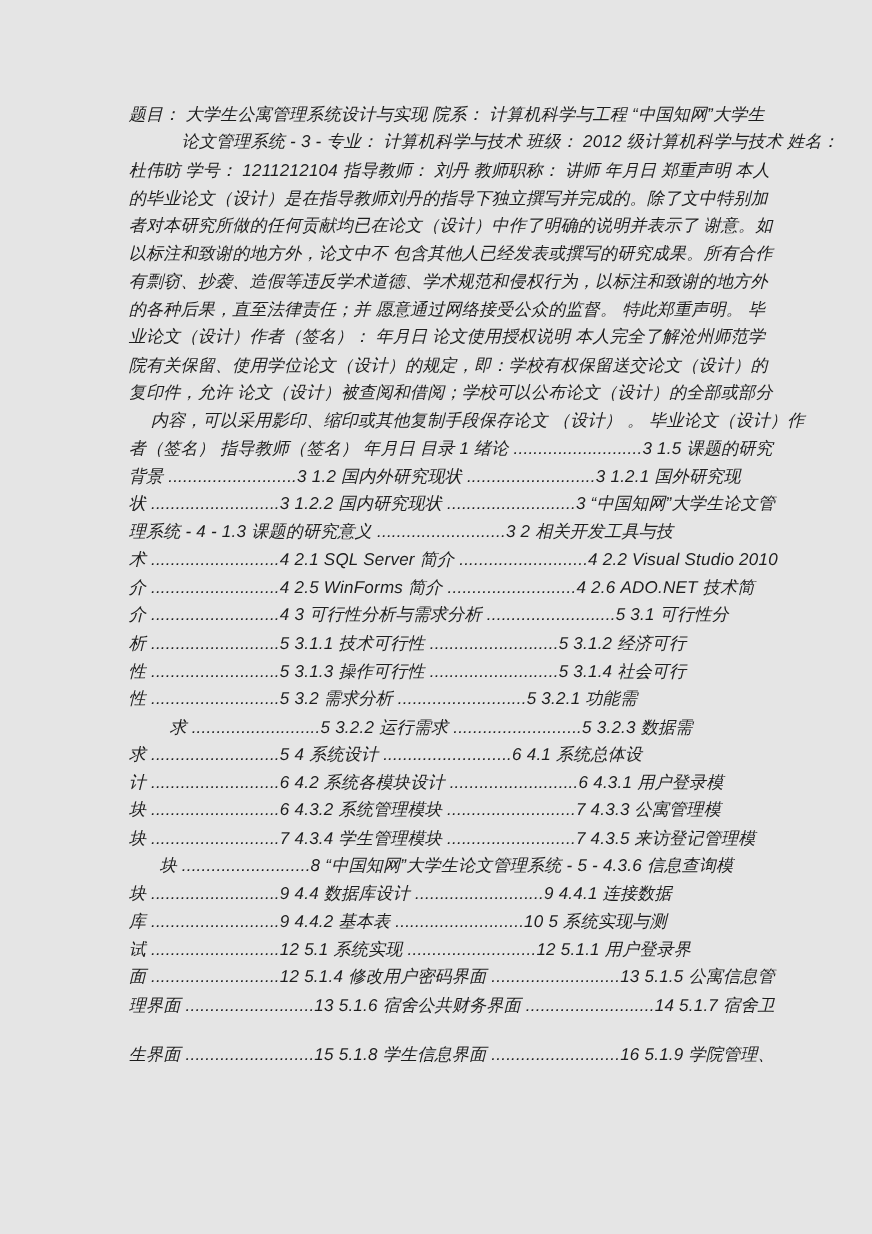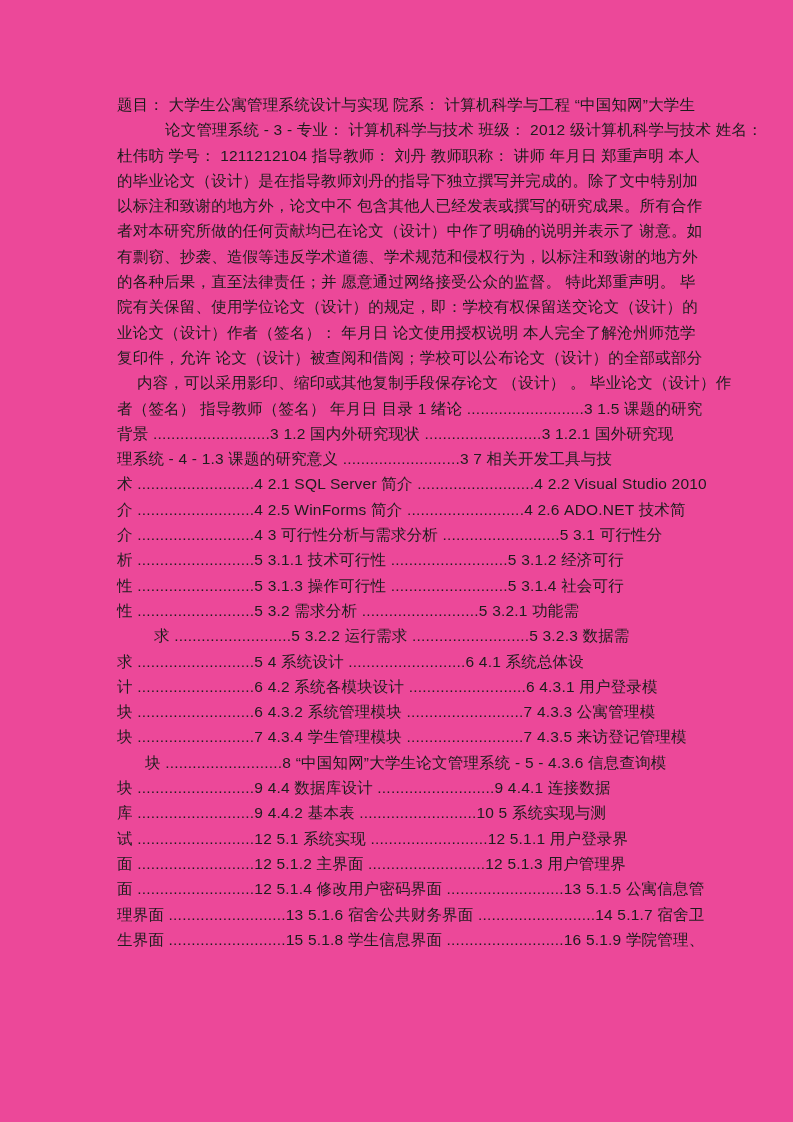--- a/index.html
+++ b/index.html
@@ -12,21 +12,22 @@
     background: #ffffff;
     position: relative;
     overflow: hidden;
   }
   .doc-page {
     position: absolute;
     left: 0;
     top: 0;
     width: 793px;
     height: 1122px;
-    background: #ec4899;
+    background: #e5e5e5;
+    font-style: italic;
   }
   .text-block {
     position: absolute;
     left: 117px;
     top: 92px;
     width: 580px;
   }
   .line {
     font-family: "Liberation Sans", "DejaVu Sans", sans-serif;
     font-size: 15.5px;
@@ -38,44 +39,44 @@
 </style>
 </head>
 <body style="background: rgb(255, 255, 255);">
 
 <div class="doc-page">
   <div class="text-block">
       <div class="line" style="color: rgb(29, 29, 29);">题目： 大学生公寓管理系统设计与实现 院系： 计算机科学与工程 “中国知网”大学生</div>
       <div class="line" style="color: rgb(29, 29, 29); margin-left: 48px;">论文管理系统 - 3 - 专业： 计算机科学与技术 班级： 2012 级计算机科学与技术 姓名：</div>
       <div class="line" style="color: rgb(29, 29, 29);">杜伟昉 学号： 1211212104 指导教师： 刘丹 教师职称： 讲师 年月日 郑重声明 本人</div>
       <div class="line" style="color: rgb(29, 29, 29);">的毕业论文（设计）是在指导教师刘丹的指导下独立撰写并完成的。除了文中特别加</div>
+      <div class="line" style="color: rgb(29, 29, 29);">者对本研究所做的任何贡献均已在论文（设计）中作了明确的说明并表示了 谢意。如</div>
       <div class="line" style="color: rgb(29, 29, 29);">以标注和致谢的地方外，论文中不 包含其他人已经发表或撰写的研究成果。所有合作</div>
-      <div class="line" style="color: rgb(29, 29, 29);">者对本研究所做的任何贡献均已在论文（设计）中作了明确的说明并表示了 谢意。如</div>
       <div class="line" style="color: rgb(29, 29, 29);">有剽窃、抄袭、造假等违反学术道德、学术规范和侵权行为，以标注和致谢的地方外</div>
       <div class="line" style="color: rgb(29, 29, 29);">的各种后果，直至法律责任；并 愿意通过网络接受公众的监督。 特此郑重声明。 毕</div>
+      <div class="line" style="color: rgb(29, 29, 29);">业论文（设计）作者（签名）： 年月日 论文使用授权说明 本人完全了解沧州师范学</div>
       <div class="line" style="color: rgb(29, 29, 29);">院有关保留、使用学位论文（设计）的规定，即：学校有权保留送交论文（设计）的</div>
-      <div class="line" style="color: rgb(29, 29, 29);">业论文（设计）作者（签名）： 年月日 论文使用授权说明 本人完全了解沧州师范学</div>
       <div class="line" style="color: rgb(29, 29, 29);">复印件，允许 论文（设计）被查阅和借阅；学校可以公布论文（设计）的全部或部分</div>
       <div class="line" style="color: rgb(29, 29, 29); margin-left: 20px;">内容，可以采用影印、缩印或其他复制手段保存论文 （设计） 。 毕业论文（设计）作</div>
       <div class="line" style="color: rgb(29, 29, 29);">者（签名） 指导教师（签名） 年月日 目录 1 绪论 ..........................3 1.5 课题的研究</div>
       <div class="line" style="color: rgb(29, 29, 29);">背景 ..........................3 1.2 国内外研究现状 ..........................3 1.2.1 国外研究现</div>
-      <div class="line" style="color: rgb(29, 29, 29);">理系统 - 4 - 1.3 课题的研究意义 ..........................3 7 相关开发工具与技</div>
+      <div class="line" style="color: rgb(29, 29, 29);">状 ..........................3 1.2.2 国内研究现状 ..........................3 “中国知网”大学生论文管</div>
+      <div class="line" style="color: rgb(29, 29, 29);">理系统 - 4 - 1.3 课题的研究意义 ..........................3 2 相关开发工具与技</div>
       <div class="line" style="color: rgb(29, 29, 29); text-align: right;">术 ..........................4 2.1 SQL Server 简介 ..........................4 2.2 Visual Studio 2010</div>
       <div class="line" style="color: rgb(29, 29, 29);">介 ..........................4 2.5 WinForms 简介 ..........................4 2.6 ADO.NET 技术简</div>
       <div class="line" style="color: rgb(29, 29, 29);">介 ..........................4 3 可行性分析与需求分析 ..........................5 3.1 可行性分</div>
       <div class="line" style="color: rgb(29, 29, 29);">析 ..........................5 3.1.1 技术可行性 ..........................5 3.1.2 经济可行</div>
       <div class="line" style="color: rgb(29, 29, 29);">性 ..........................5 3.1.3 操作可行性 ..........................5 3.1.4 社会可行</div>
       <div class="line" style="color: rgb(29, 29, 29);">性 ..........................5 3.2 需求分析 ..........................5 3.2.1 功能需</div>
       <div class="line" style="color: rgb(29, 29, 29); margin-left: 37px;">求 ..........................5 3.2.2 运行需求 ..........................5 3.2.3 数据需</div>
       <div class="line" style="color: rgb(29, 29, 29);">求 ..........................5 4 系统设计 ..........................6 4.1 系统总体设</div>
       <div class="line" style="color: rgb(29, 29, 29);">计 ..........................6 4.2 系统各模块设计 ..........................6 4.3.1 用户登录模</div>
       <div class="line" style="color: rgb(29, 29, 29);">块 ..........................6 4.3.2 系统管理模块 ..........................7 4.3.3 公寓管理模</div>
       <div class="line" style="color: rgb(29, 29, 29);">块 ..........................7 4.3.4 学生管理模块 ..........................7 4.3.5 来访登记管理模</div>
       <div class="line" style="color: rgb(29, 29, 29); margin-left: 28px;">块 ..........................8 “中国知网”大学生论文管理系统 - 5 - 4.3.6 信息查询模</div>
       <div class="line" style="color: rgb(29, 29, 29);">块 ..........................9 4.4 数据库设计 ..........................9 4.4.1 连接数据</div>
       <div class="line" style="color: rgb(29, 29, 29);">库 ..........................9 4.4.2 基本表 ..........................10 5 系统实现与测</div>
       <div class="line" style="color: rgb(29, 29, 29);">试 ..........................12 5.1 系统实现 ..........................12 5.1.1 用户登录界</div>
-      <div class="line" style="color: rgb(29, 29, 29);">面 ..........................12 5.1.2 主界面 ..........................12 5.1.3 用户管理界</div>
       <div class="line" style="color: rgb(29, 29, 29);">面 ..........................12 5.1.4 修改用户密码界面 ..........................13 5.1.5 公寓信息管</div>
       <div class="line" style="color: rgb(29, 29, 29);">理界面 ..........................13 5.1.6 宿舍公共财务界面 ..........................14 5.1.7 宿舍卫</div>
-      <div class="line" style="color: rgb(29, 29, 29);">生界面 ..........................15 5.1.8 学生信息界面 ..........................16 5.1.9 学院管理、</div>
+      <div class="line" style="color: rgb(29, 29, 29); margin-top: 20px;">生界面 ..........................15 5.1.8 学生信息界面 ..........................16 5.1.9 学院管理、</div>
     </div>
 </div>
 
 </body></html>

